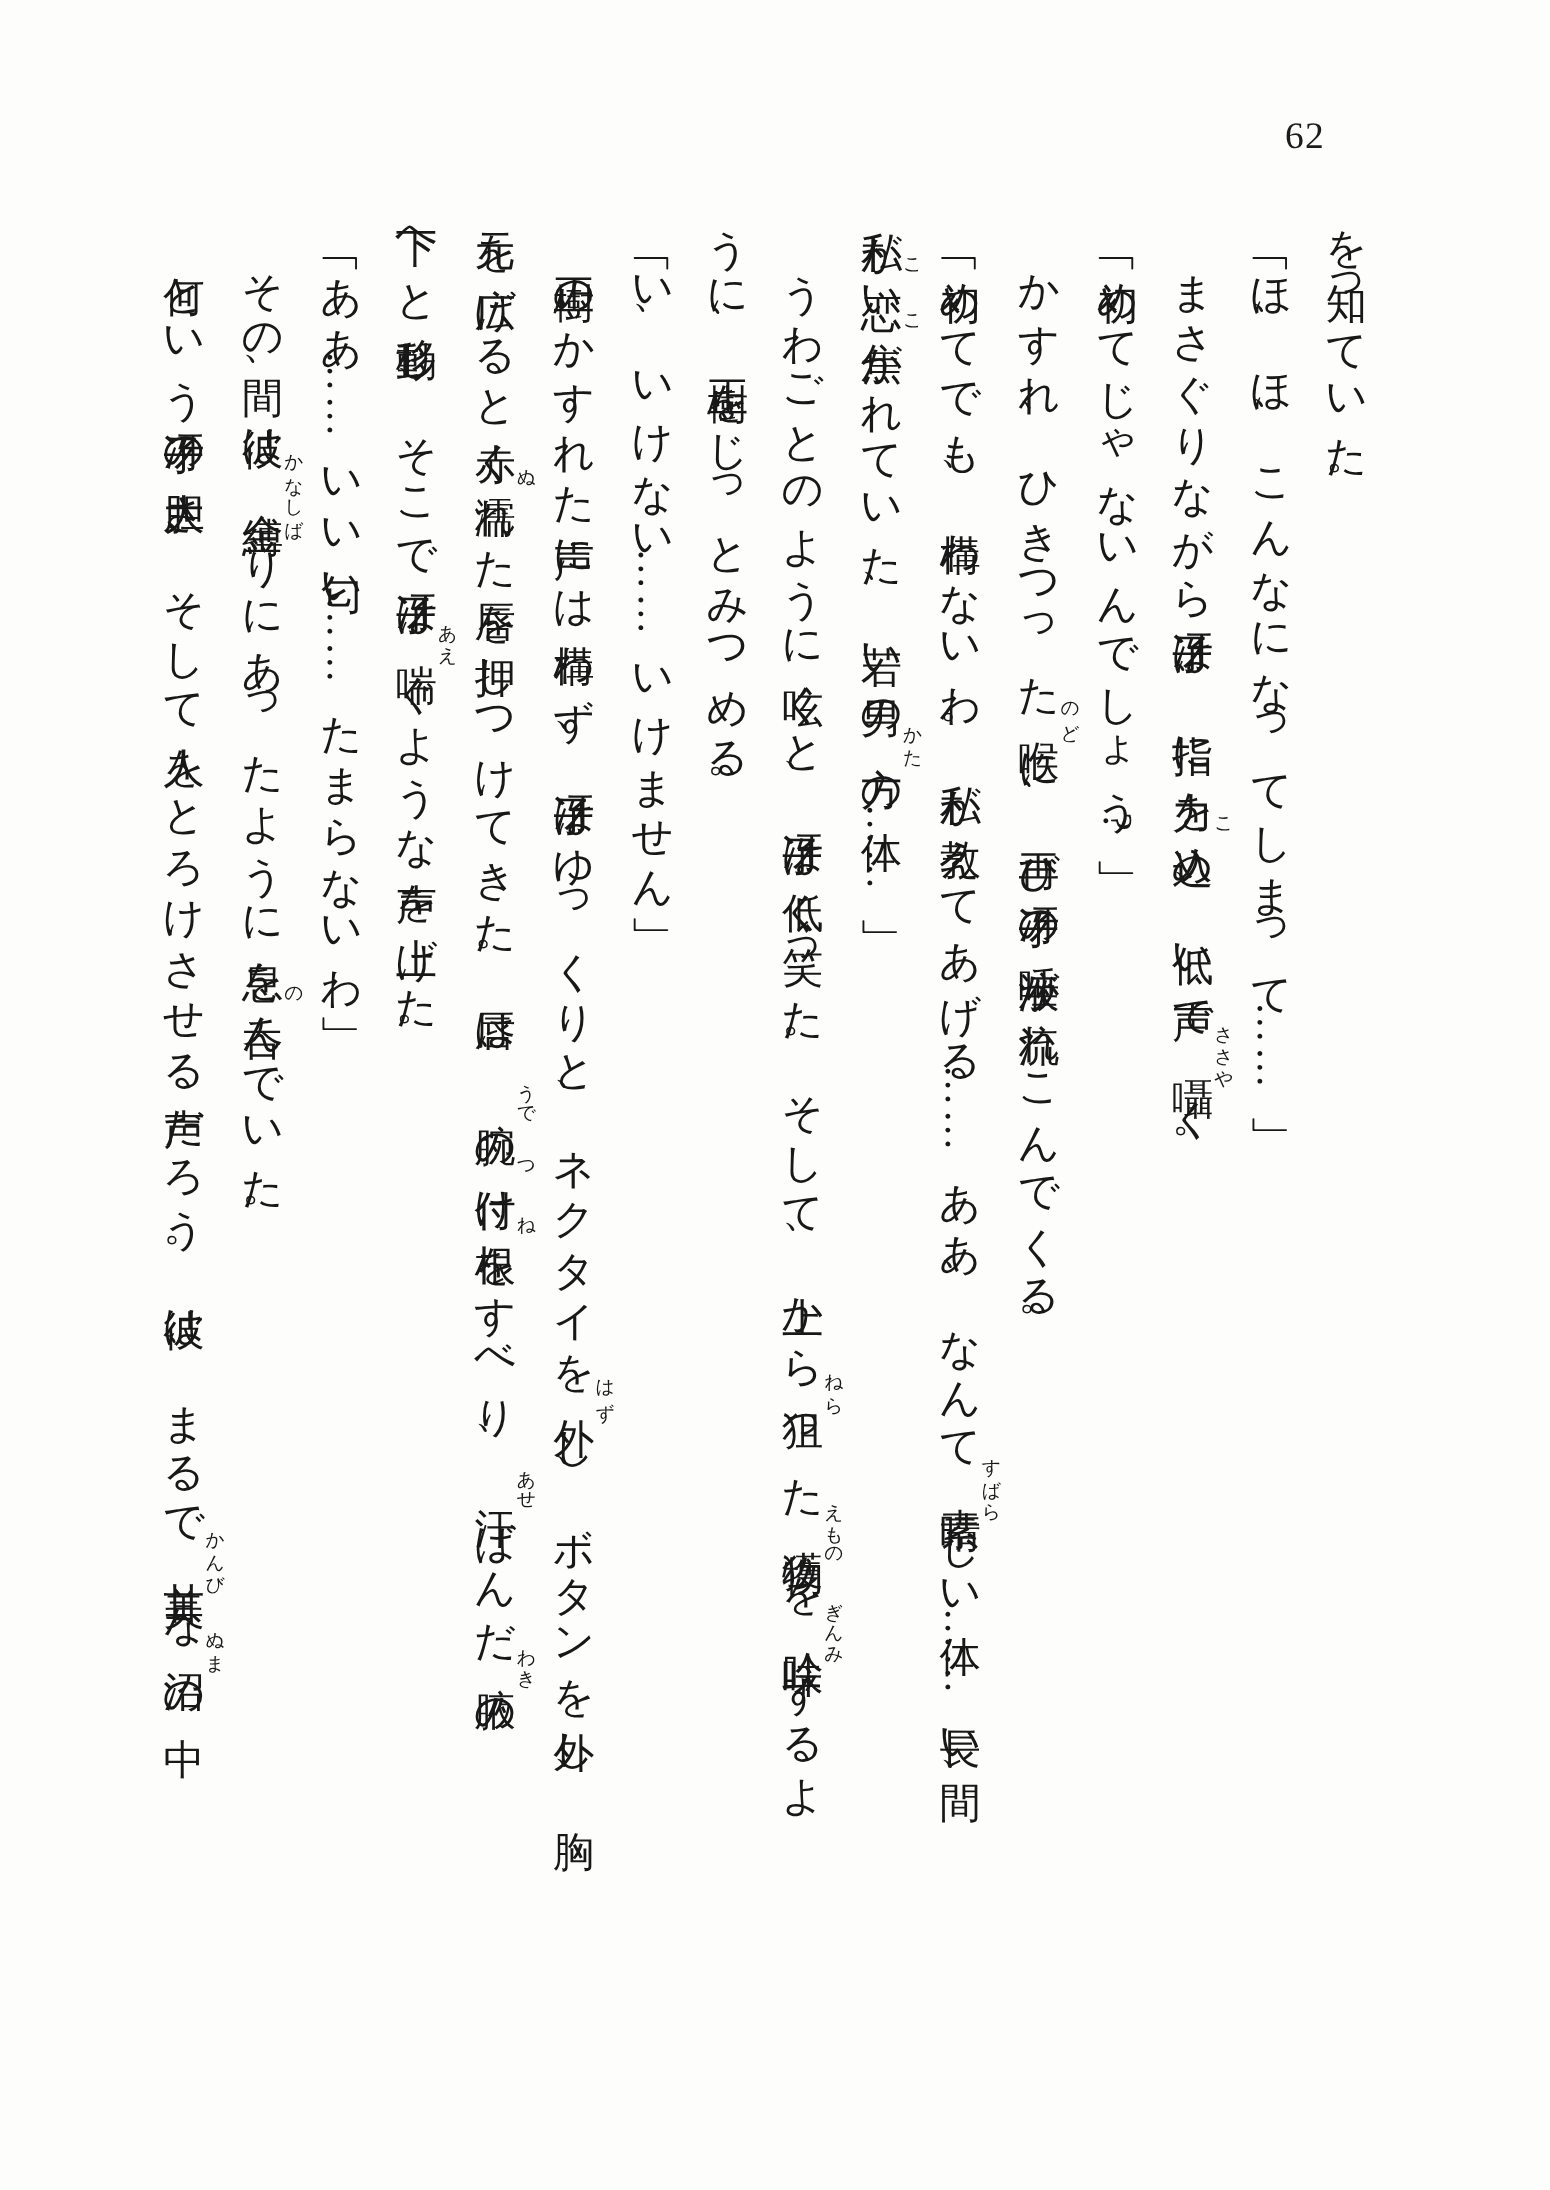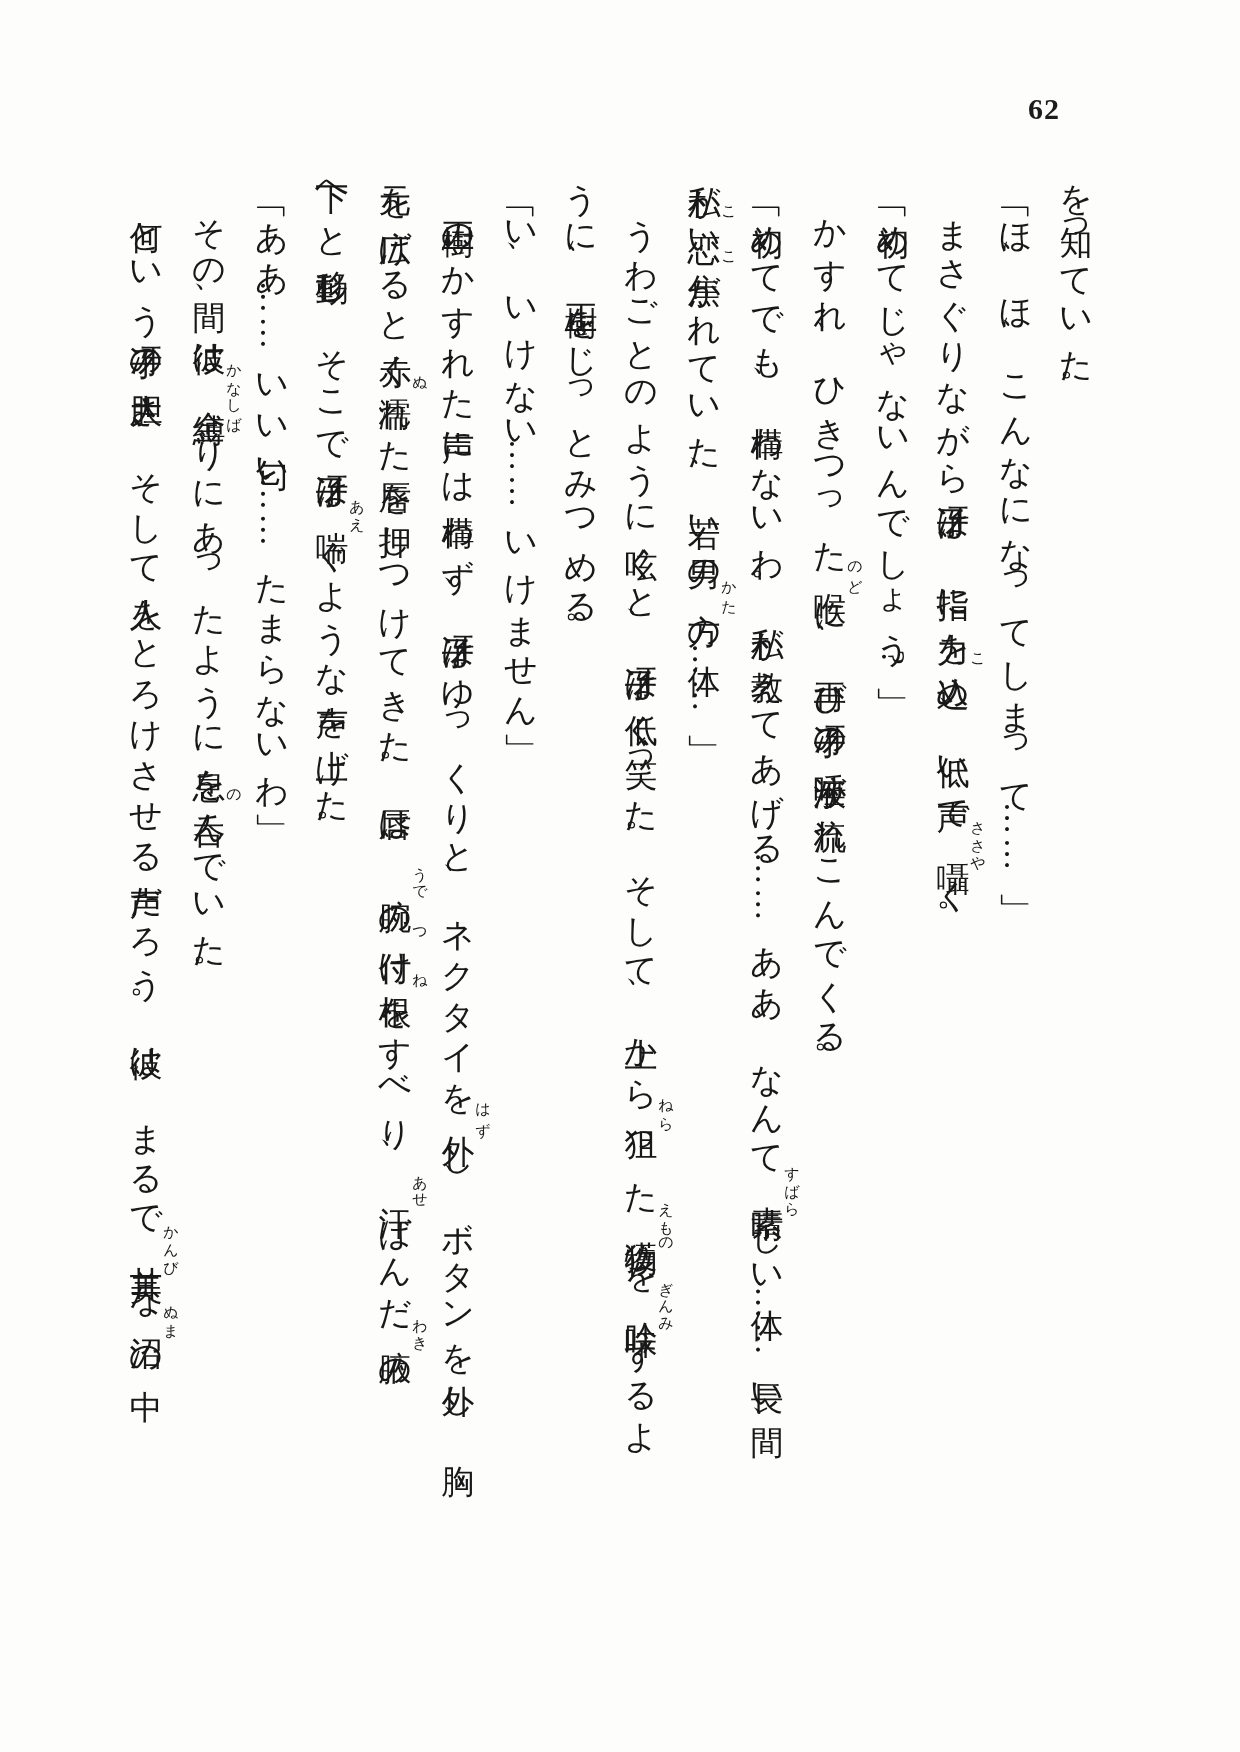--- a/index.html
+++ b/index.html
@@ -20,21 +20,20 @@
     font-family: "Liberation Serif", "DejaVu Serif", serif;
   }
   .page-number {
     position: absolute;
     top: 92px;
     left: 1028px;
     font-size: 30px;
     color: #1c1c1c;
     letter-spacing: 1px;
     font-family: "Liberation Serif", "DejaVu Serif", serif;
-    font-weight: bold;
   }
   .text-block {
     position: absolute;
     top: 160px;
     right: 134px;
     height: 1535px;
     writing-mode: vertical-rl;
     text-orientation: mixed;
     font-size: 33px;
     line-height: 60px;        

